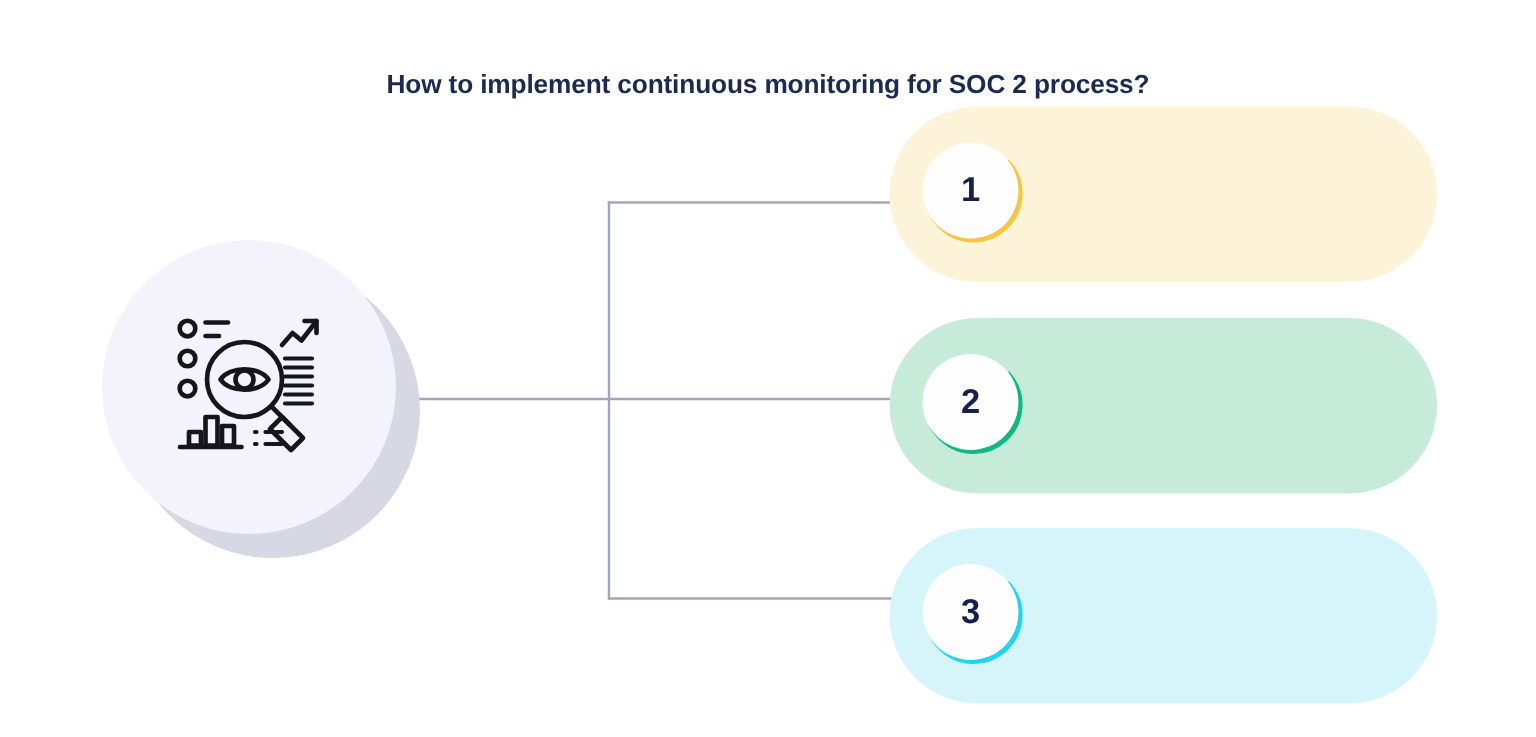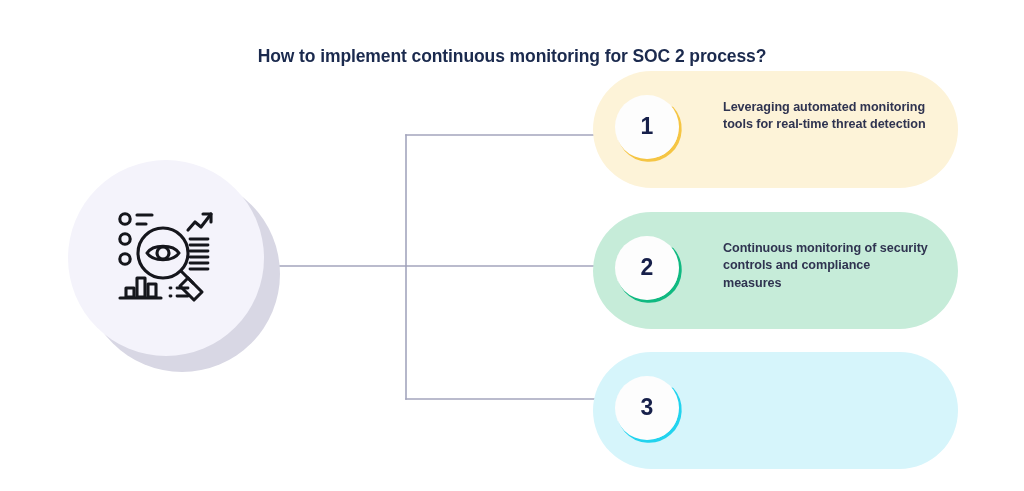--- a/index.html
+++ b/index.html
@@ -210,33 +210,31 @@
 
   <div class="card card-1">
     <div class="badge">
       <svg class="badge-ring" viewBox="0 0 68 68" width="68" height="68">
         <circle cx="34" cy="34" r="31" fill="none" stroke="#f5c544" stroke-width="3.4" stroke-linecap="round" stroke-dasharray="110 195" transform="rotate(-42 34 34)"></circle>
       </svg>
       <div class="badge-face">
         <span class="badge-num">1</span>
       </div>
     </div>
-    <div class="card-text">Leveraging automated monitoring tools for real-time threat detection</div>
   </div>
 
   <div class="card card-2">
     <div class="badge">
       <svg class="badge-ring" viewBox="0 0 68 68" width="68" height="68">
         <circle cx="34" cy="34" r="31" fill="none" stroke="#10b981" stroke-width="3.4" stroke-linecap="round" stroke-dasharray="110 195" transform="rotate(-42 34 34)"></circle>
       </svg>
       <div class="badge-face">
         <span class="badge-num">2</span>
       </div>
     </div>
-    <div class="card-text">Continuous monitoring of security controls and compliance measures</div>
   </div>
 
   <div class="card card-3">
     <div class="badge">
       <svg class="badge-ring" viewBox="0 0 68 68" width="68" height="68">
         <circle cx="34" cy="34" r="31" fill="none" stroke="#22d3ee" stroke-width="3.4" stroke-linecap="round" stroke-dasharray="110 195" transform="rotate(-42 34 34)"></circle>
       </svg>
       <div class="badge-face">
         <span class="badge-num">3</span>
       </div>

